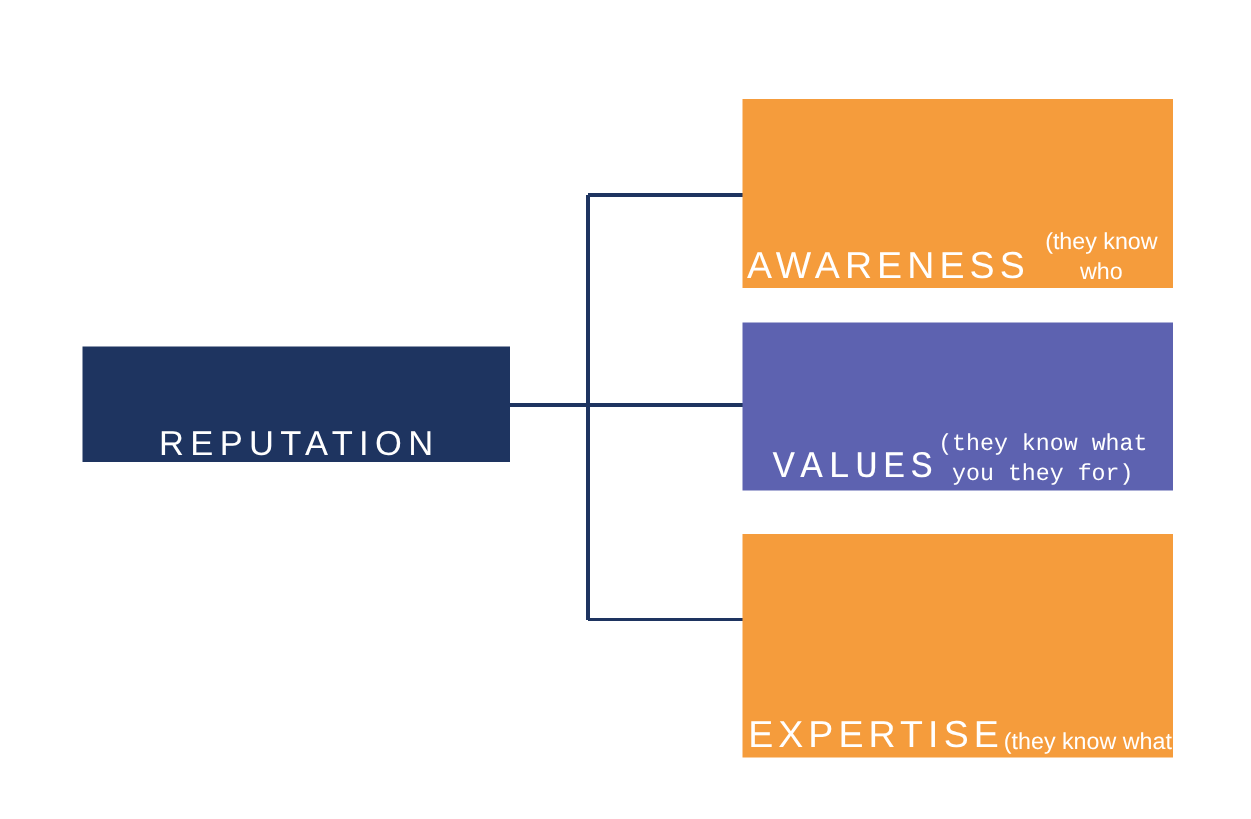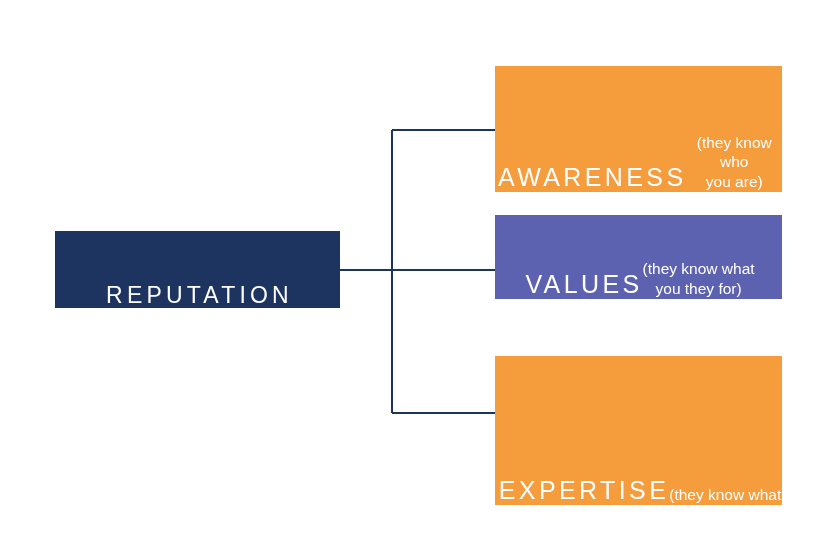--- a/index.html
+++ b/index.html
@@ -58,21 +58,21 @@
     color: #ffffff;
     padding-left: 4px;
   }
 
   .child-box {
     left: 495px;
     width: 287px;
   }
 
   .child-1 { top: 66px;  height: 126px; background: #f59c3c; }
-  .child-2 { top: 215px; height: 84px; background: #5d62b0; }
+  .child-2 { top: 215px; height: 112px; background: #5d62b0; font-family: Liberation Mono, monospace; }
   .child-3 { top: 356px; height: 149px; background: #f59c3c; }
 
   .child-title {
     font-size: 25px;
     font-weight: 400;
     letter-spacing: 3.4px;
     line-height: 1.15;
     color: #ffffff;
     padding-left: 3px;
   }
@@ -105,21 +105,20 @@
   </svg>
 
   <div class="node-box root-box">
     <span class="root-title">REPUTATION</span>
   </div>
 
   <div class="node-box child-box child-1">
     <span class="child-title">AWARENESS</span>
     <span class="child-subtitle">
       <span class="subtitle-line">(they know who</span>
-      <span class="subtitle-line">you are)</span>
     </span>
   </div>
 
   <div class="node-box child-box child-2">
     <span class="child-title">VALUES</span>
     <span class="child-subtitle">
       <span class="subtitle-line">(they know what</span>
       <span class="subtitle-line">you they for)</span>
     </span>
   </div>

